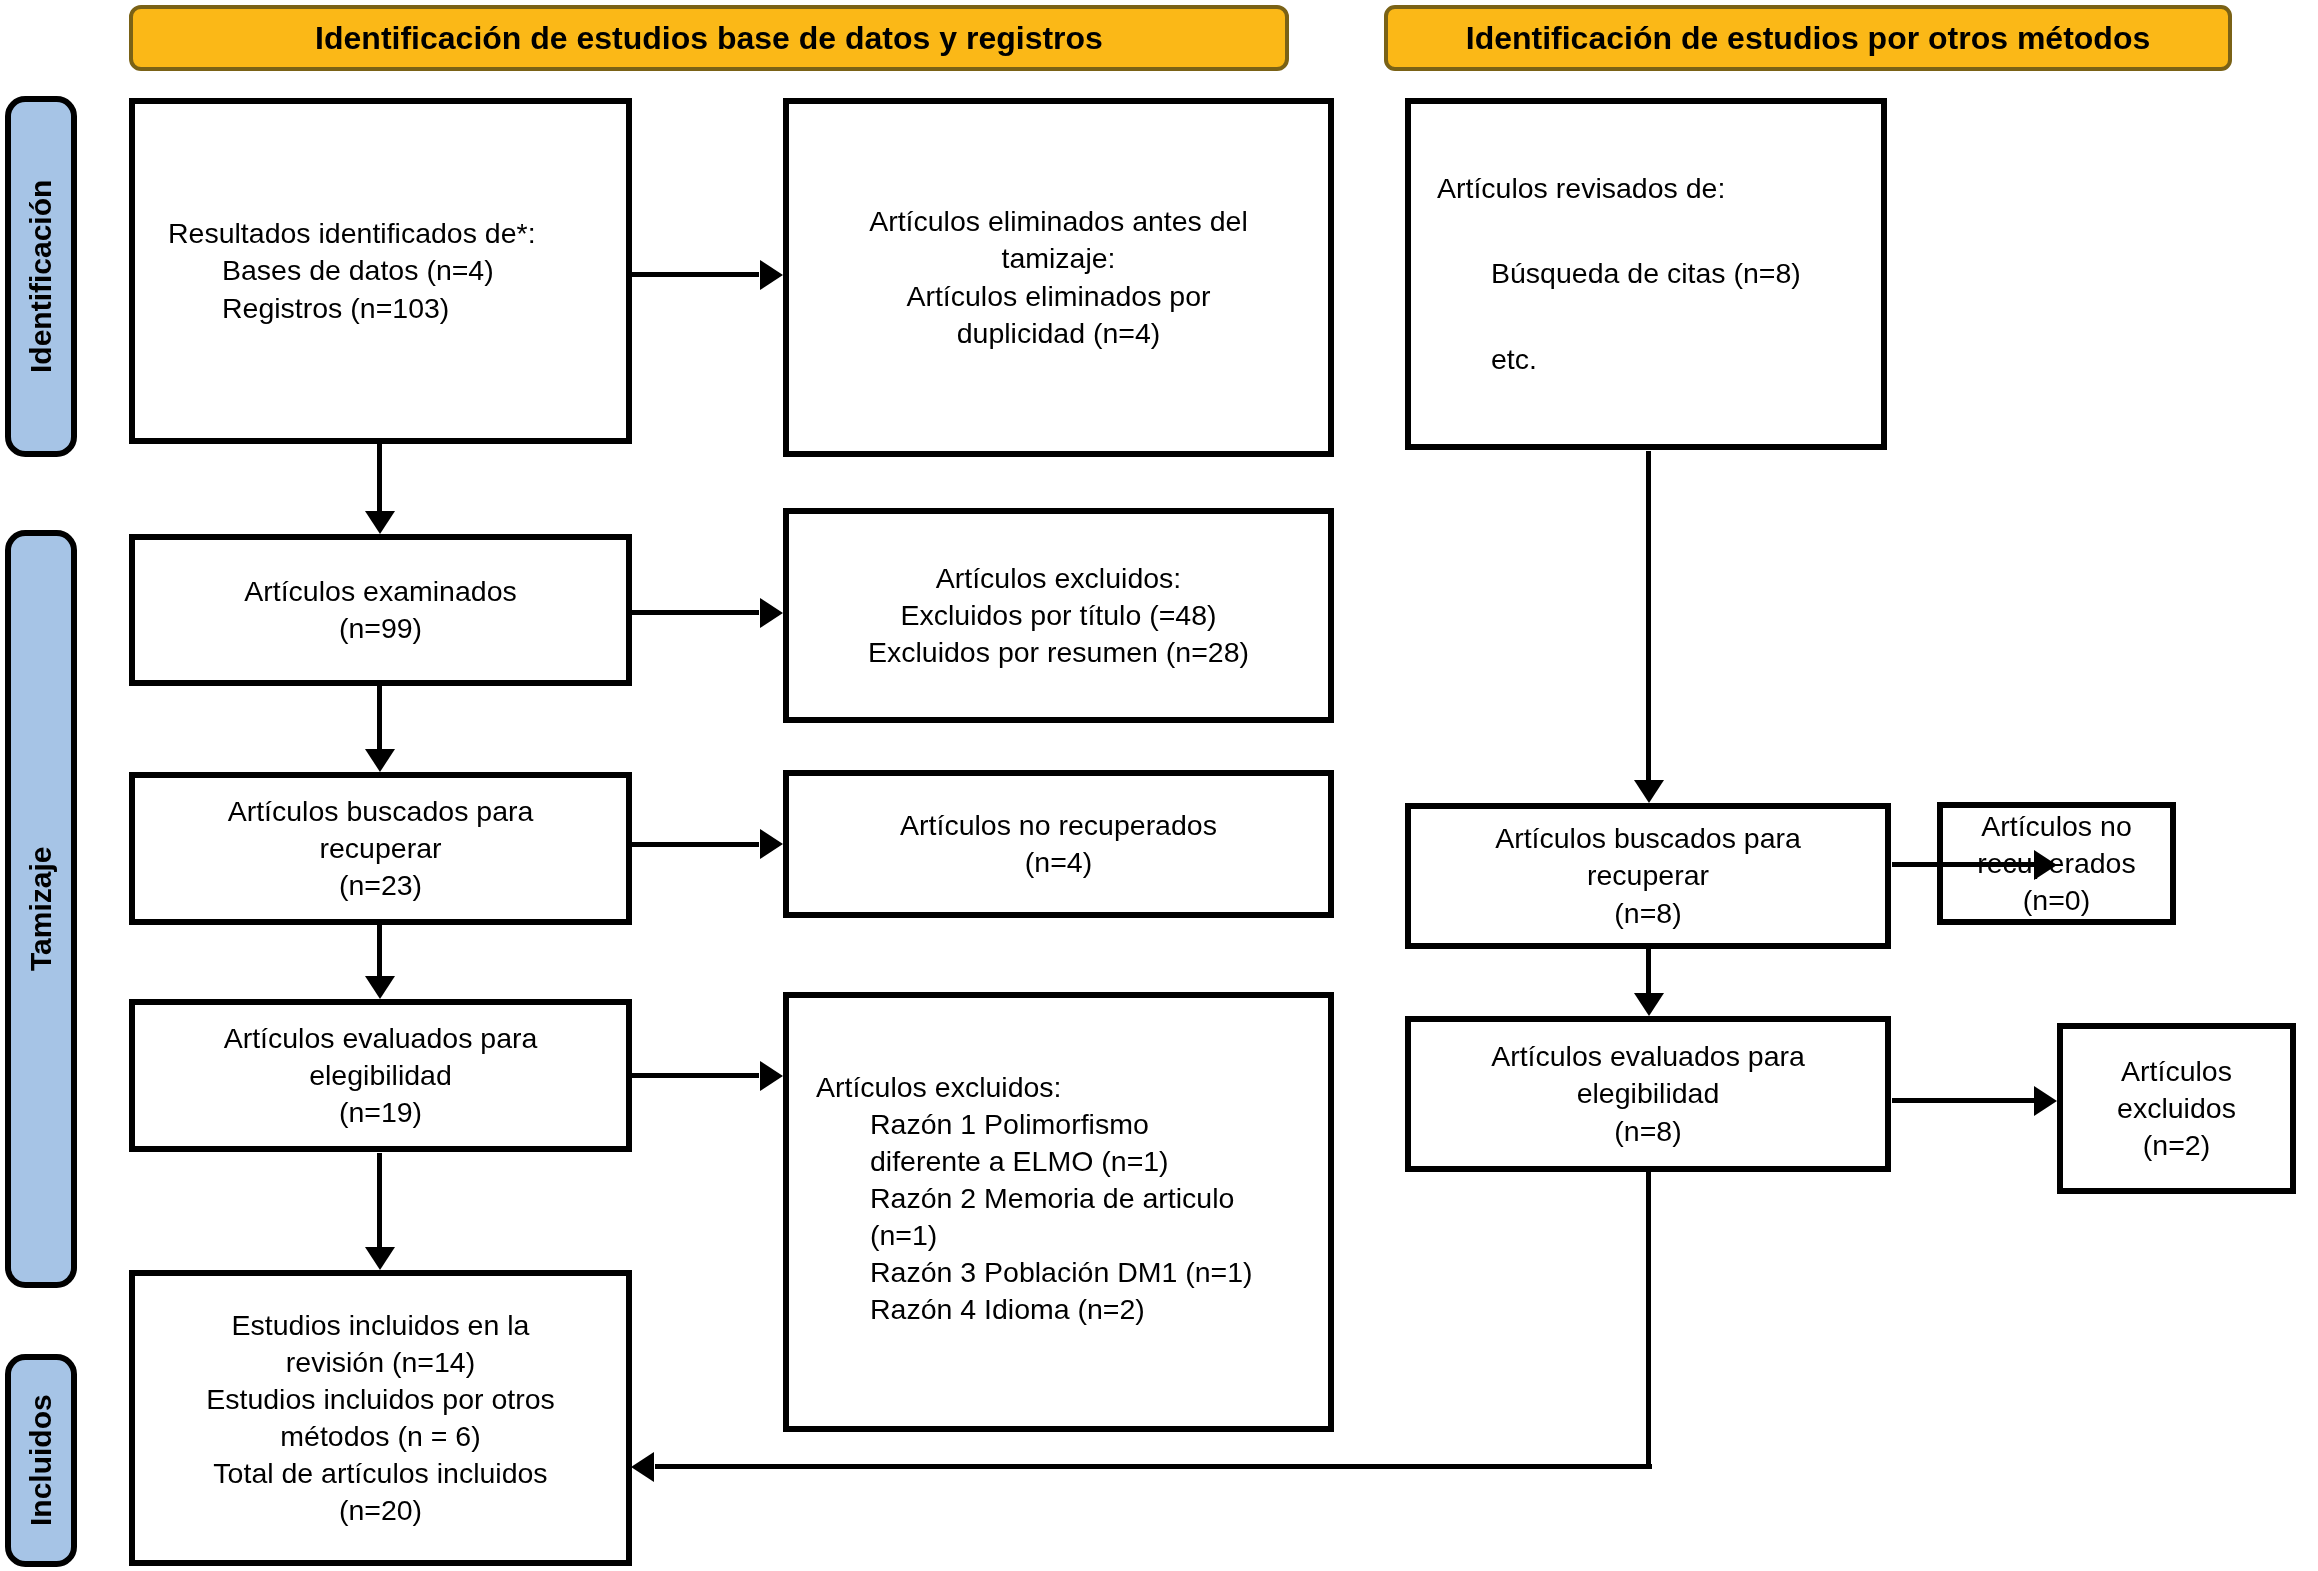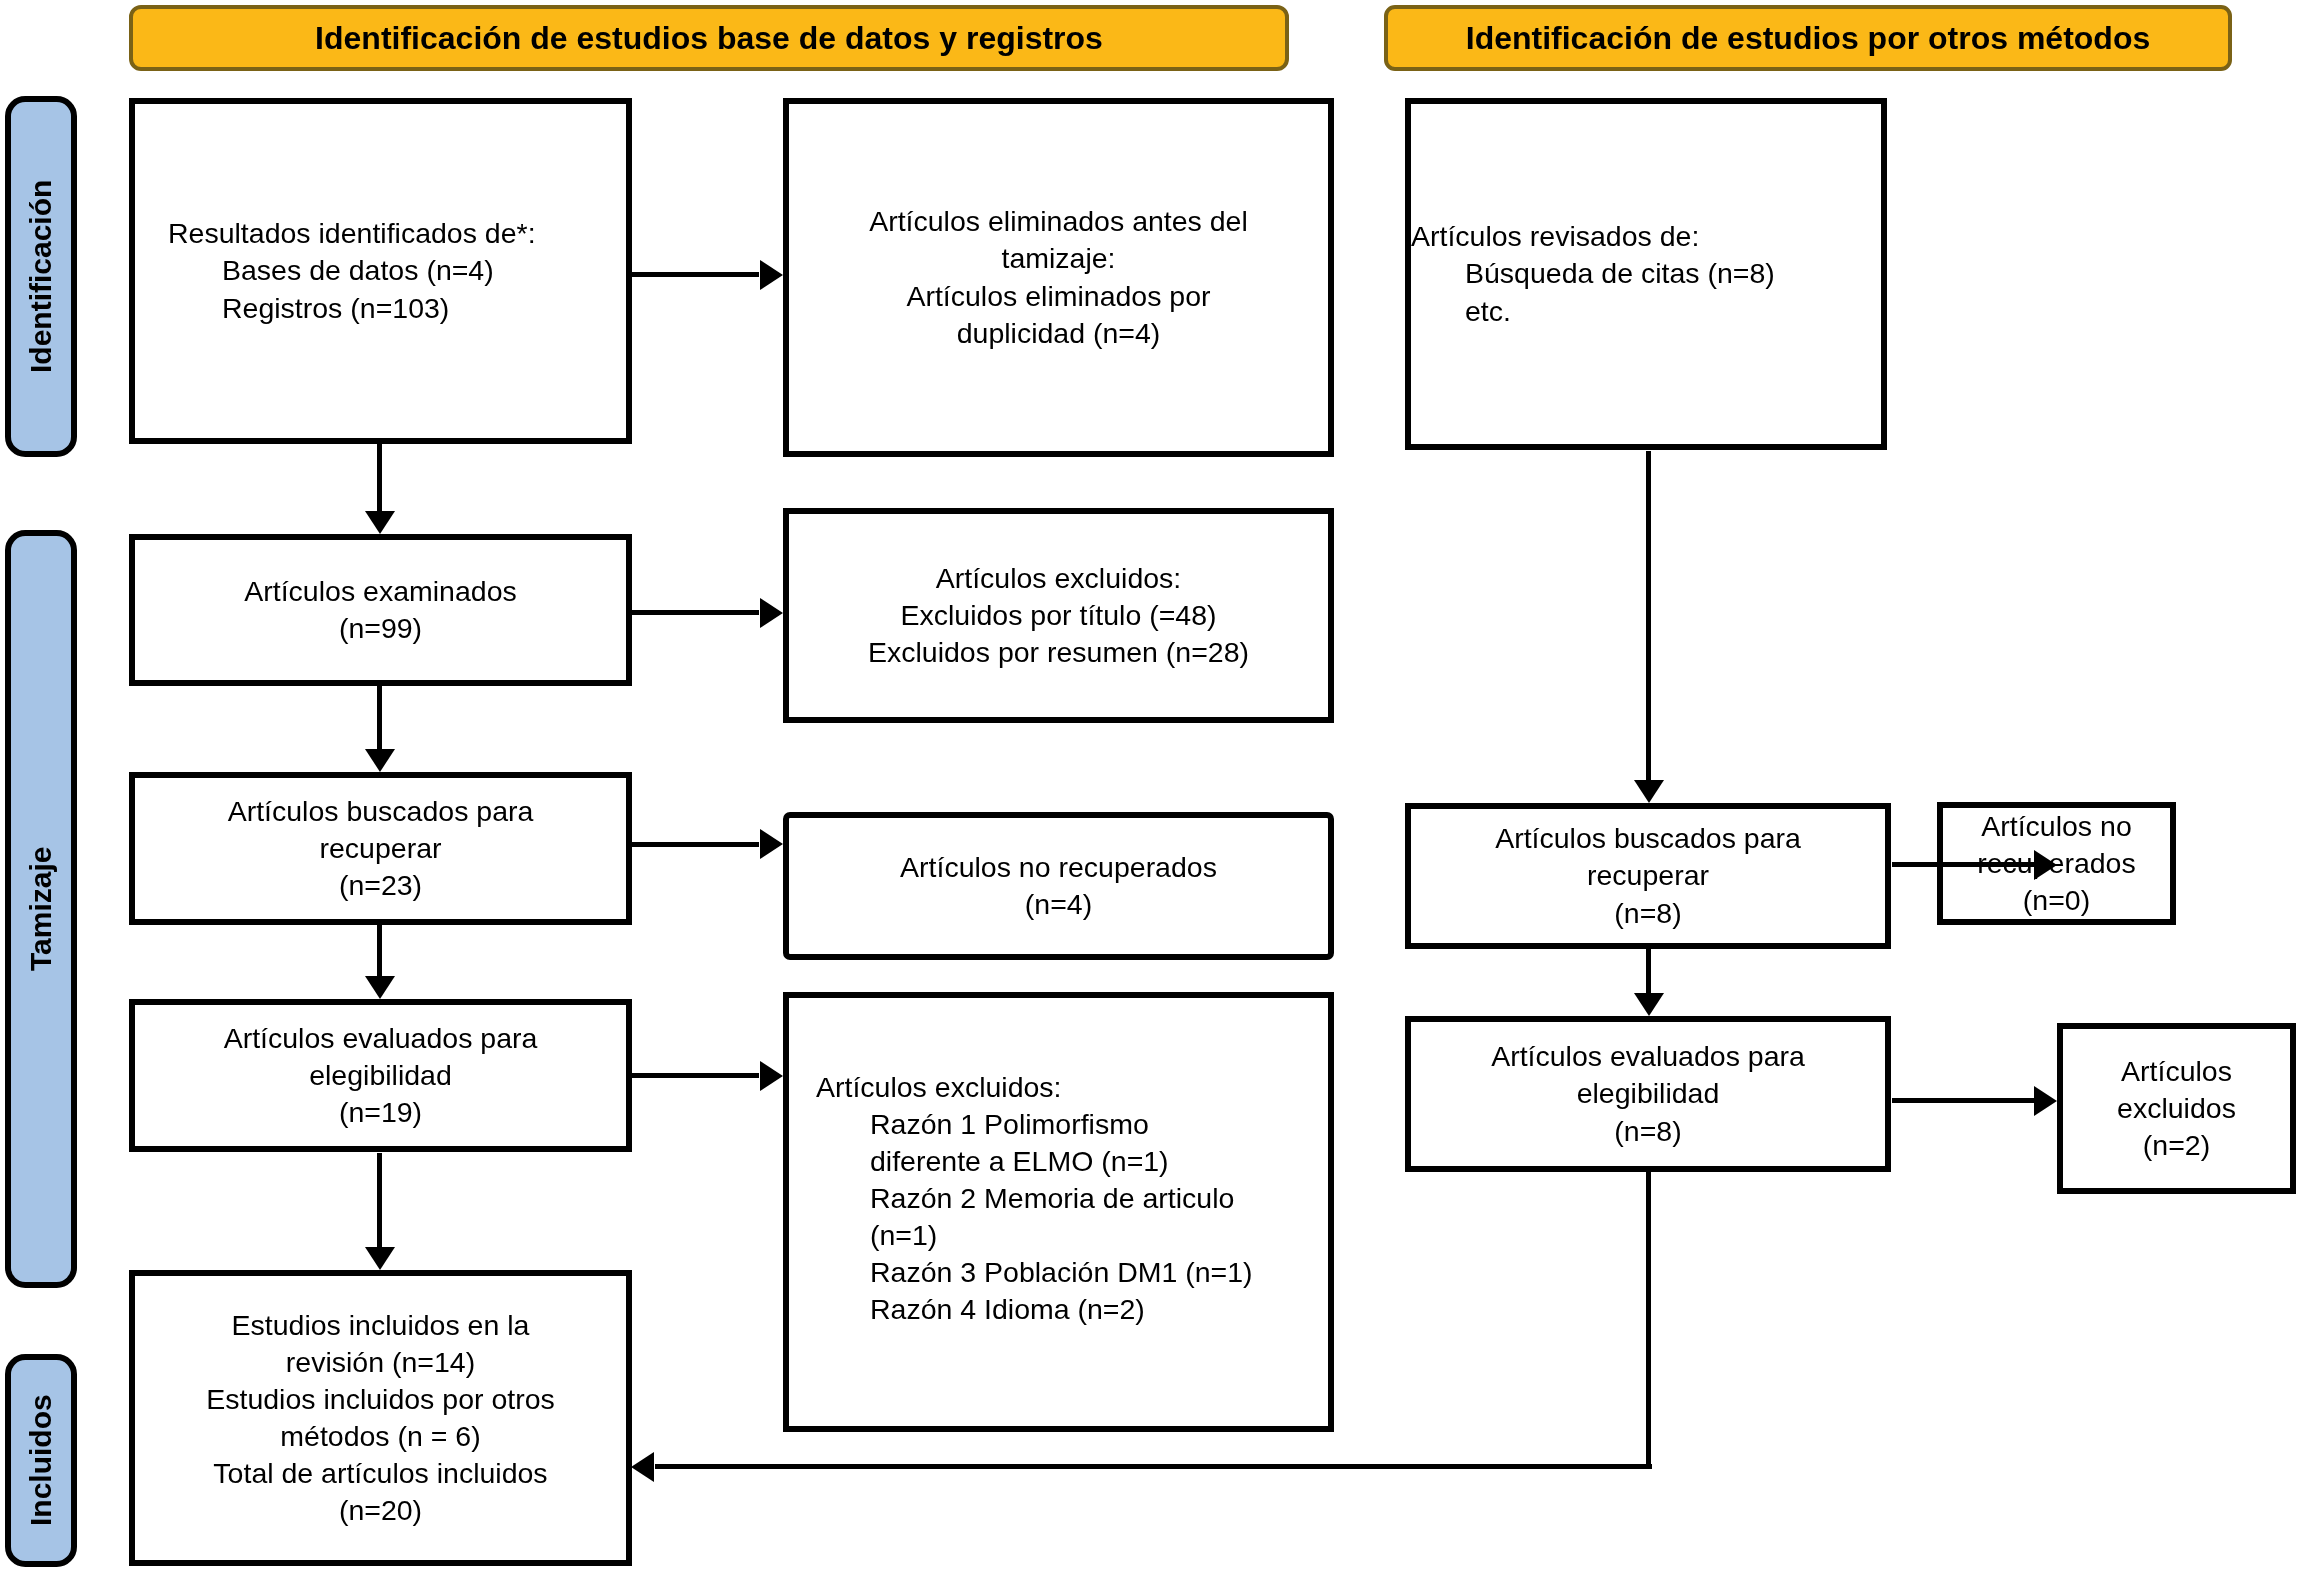--- a/index.html
+++ b/index.html
@@ -100,36 +100,36 @@
     <div>Artículos eliminados por</div>
     <div>duplicidad (n=4)</div>
   </div>
 
 <div class="box center" style="left:783px;top:508px;width:551px;height:215px;">
     <div>Artículos excluidos:</div>
     <div>Excluidos por título (=48)</div>
     <div>Excluidos por resumen (n=28)</div>
   </div>
 
-<div class="box center" style="left:783px;top:812px;width:551px;height:148px;border-radius:7px;">
+<div class="box center" style="left:783px;top:770px;width:551px;height:148px;">
     <div>Artículos no recuperados</div>
     <div>(n=4)</div>
   </div>
 
 <div class="box left" style="left:783px;top:992px;width:551px;height:440px;padding-left:27px;padding-right:8.1px;padding-bottom:27px;">
     <div>Artículos excluidos:</div>
     <div class="indent">Razón 1 Polimorfismo</div>
     <div class="indent">diferente a ELMO (n=1)</div>
     <div class="indent">Razón 2 Memoria de articulo</div>
     <div class="indent">(n=1)</div>
     <div class="indent">Razón 3 Población DM1 (n=1)</div>
     <div class="indent">Razón 4 Idioma (n=2)</div>
   </div>
 
-<div class="box left" style="left:1405px;top:98px;width:482px;height:352px;padding-right:8.1px;">
+<div class="box left" style="left:1405px;top:98px;width:482px;height:352px;padding-left:26px;padding-right:8.1px;gap:48px;">
     <div>Artículos revisados de:</div>
     <div class="indent">Búsqueda de citas (n=8)</div>
     <div class="indent">etc.</div>
   </div>
 
 <div class="box center" style="left:1405px;top:803px;width:486px;height:146px;">
     <div>Artículos buscados para</div>
     <div>recuperar</div>
     <div>(n=8)</div>
   </div>

